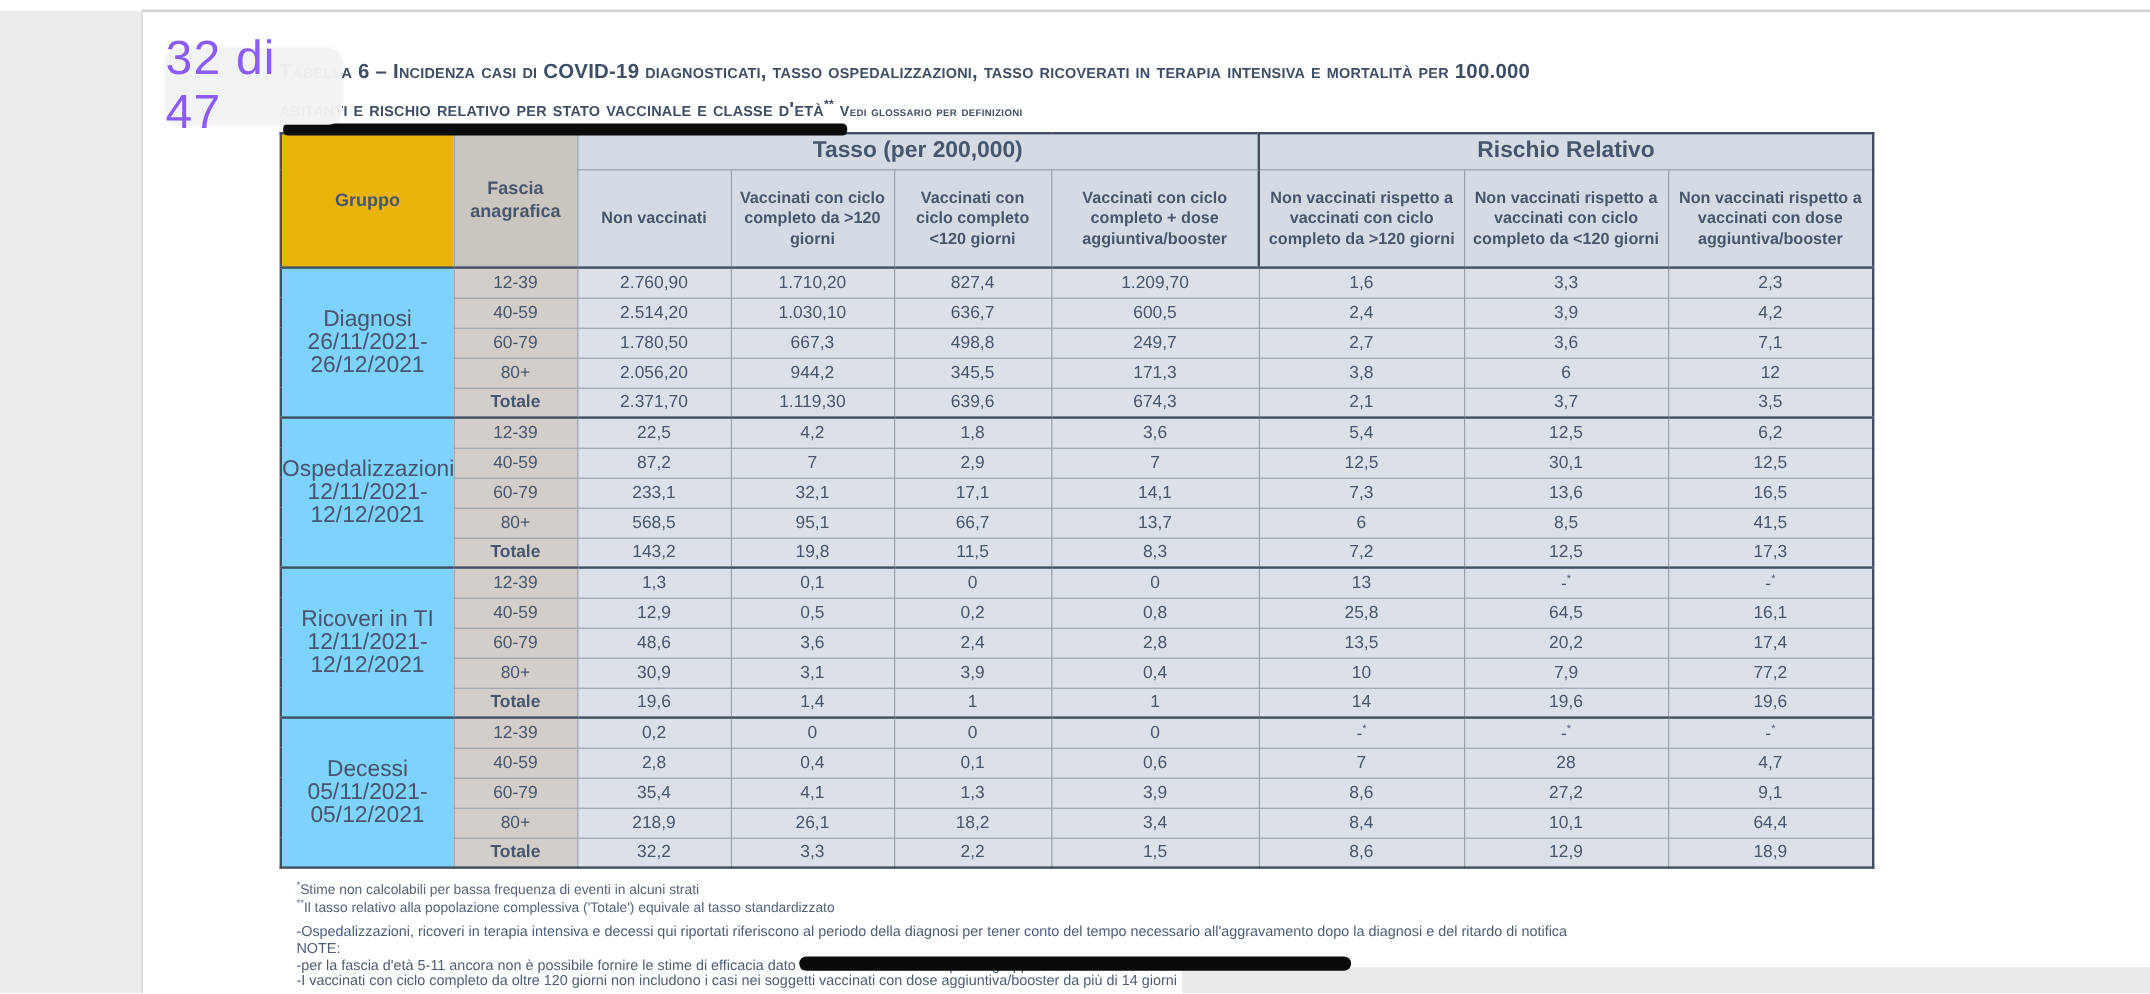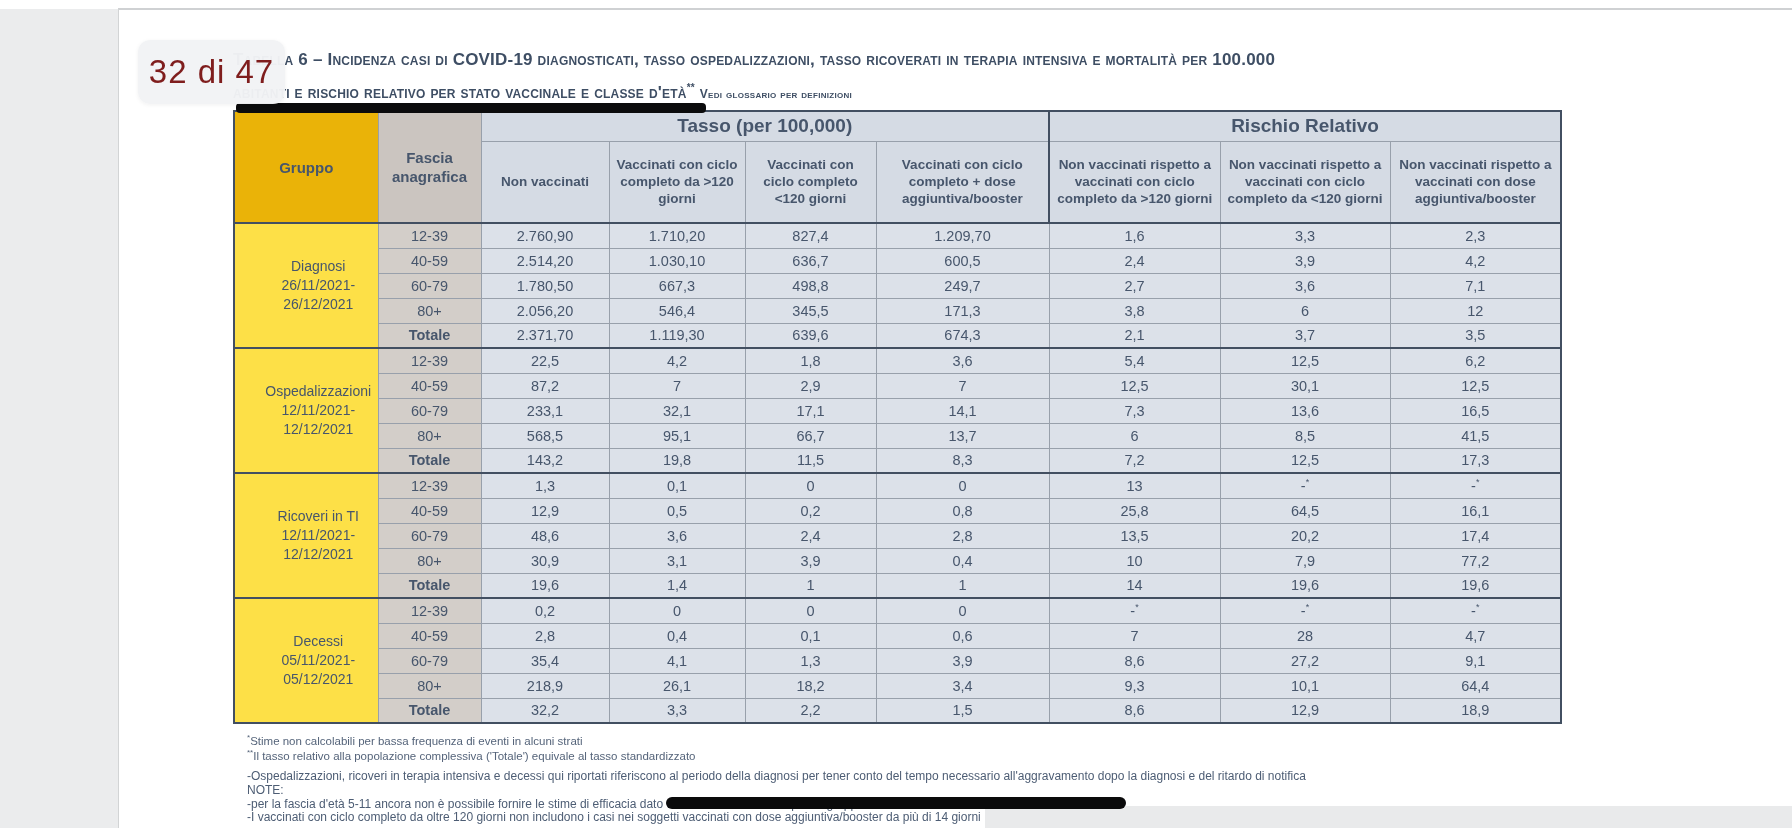--- a/index.html
+++ b/index.html
@@ -15,21 +15,21 @@
   }
   *{margin:0;padding:0;box-sizing:border-box;}
   html,body{width:1792px;height:828px;background:#fff;font-family:"Liberation Sans",sans-serif;}
   .screen{position:relative;width:1792px;height:828px;overflow:hidden;background:#fff;}
 
   
   .page-top-line{position:absolute;left:118px;right:0;top:8px;height:2px;background:#cfd1d3;}
   .viewer-strip{position:absolute;left:0;top:9px;width:119px;height:819px;background:var(--viewer);border-right:1px solid #d2d4d5;}
   .page-badge{position:absolute;left:138px;top:40px;width:147px;height:64px;background:rgba(242,243,245,.97);
     border-radius:12px;box-shadow:0 1px 4px rgba(0,0,0,.06);display:flex;align-items:center;justify-content:center;z-index:30;}
-  .page-badge span{font-size:33px;color:#7f1d1d;letter-spacing:1px;}
+  .page-badge span{font-size:40px;color:#8b5cf6;letter-spacing:1px;}
 
   
   .title{position:absolute;left:233px;top:46px;width:1190px;color:#3e4e64;font-weight:bold;
     font-variant:small-caps;font-size:17px;line-height:28px;letter-spacing:.2px;}
   .t-line{display:block;white-space:nowrap;}
   .t-sup{font-size:10px;vertical-align:super;}
   .t-gloss{font-size:12px;font-weight:bold;letter-spacing:.3px;}
 
   
   .streak-top{position:absolute;left:236px;top:103px;width:470px;height:10px;background:#0b0b0c;border-radius:4px;z-index:6;}
@@ -44,21 +44,21 @@
   .hf{background:var(--taupe-h);font-size:15px;font-weight:bold;line-height:19px;border-right:1px solid var(--dark);}
   .band{background:var(--band);font-size:19px;font-weight:600;height:30px;border-bottom:1px solid var(--dark);}
   .band.bl,.sub.bl,.dl{border-left:2px solid var(--dark);}
   .sub{background:var(--band);font-size:13.5px;font-weight:bold;line-height:17px;padding:4px 5px;height:82px;}
   thead tr:last-child th, .hg, .hf{border-bottom:2px solid var(--dark);}
 
   tbody td{height:25px;font-size:14.5px;}
   .data-row td{border-top:1px solid var(--rowline);}
   .block-start td{border-top:2px solid var(--dark);}
   .totale-row td{border-top:1px solid #5b6675;font-weight:normal;}
-  .group-cell{background:#fde047;font-size:14px;line-height:19px;border-right:1px solid var(--dark);padding-left:24px;}
+  .group-cell{background:#7dd3fc;font-size:19px;line-height:19px;border-right:1px solid var(--dark);}
   .fascia-cell{background:var(--taupe);border-right:1px solid var(--dark);font-size:14.5px;}
   .totale-row .fascia-cell{font-weight:bold;}
   .num-cell{background:var(--cell);}
   .num-cell sup{font-size:9px;}
 
   
   .fn{position:absolute;left:247px;color:#55647a;font-size:11.5px;line-height:14px;}
   .fn sup{font-size:8px;}
   .fn1{top:731px;}
   .fn2{top:746px;}
@@ -86,21 +86,21 @@
         <col style="width:131px">
         <col style="width:173px">
       <col style="width:171px">
         <col style="width:170px">
         <col style="width:171px">
     </colgroup>
     <thead>
       <tr>
         <th class="hg" rowspan="2">Gruppo</th>
         <th class="hf" rowspan="2">Fascia anagrafica</th>
-        <th class="band" colspan="4">Tasso (per 100,000)</th>
+        <th class="band" colspan="4">Tasso (per 200,000)</th>
         <th class="band bl" colspan="3">Rischio Relativo</th>
       </tr>
       <tr>
         <th class="sub">Non vaccinati</th>
         <th class="sub">Vaccinati con ciclo completo da &gt;120 giorni</th>
         <th class="sub">Vaccinati con ciclo completo &lt;120 giorni</th>
         <th class="sub">Vaccinati con ciclo completo + dose aggiuntiva/booster</th>
         <th class="sub bl">Non vaccinati rispetto a vaccinati con ciclo completo da &gt;120 giorni</th>
         <th class="sub">Non vaccinati rispetto a vaccinati con ciclo completo da &lt;120 giorni</th>
         <th class="sub">Non vaccinati rispetto a vaccinati con dose aggiuntiva/booster</th>
@@ -134,21 +134,21 @@
           <td class="num-cell">667,3</td>
           <td class="num-cell">498,8</td>
           <td class="num-cell">249,7</td>
           <td class="num-cell dl">2,7</td>
           <td class="num-cell">3,6</td>
           <td class="num-cell">7,1</td>
         </tr>
         <tr class="data-row">
           <td class="fascia-cell">80+</td>
           <td class="num-cell">2.056,20</td>
-          <td class="num-cell">546,4</td>
+          <td class="num-cell">944,2</td>
           <td class="num-cell">345,5</td>
           <td class="num-cell">171,3</td>
           <td class="num-cell dl">3,8</td>
           <td class="num-cell">6</td>
           <td class="num-cell">12</td>
         </tr>
         <tr class="totale-row">
           <td class="fascia-cell">Totale</td>
           <td class="num-cell">2.371,70</td>
           <td class="num-cell">1.119,30</td>
@@ -290,21 +290,21 @@
           <td class="num-cell dl">8,6</td>
           <td class="num-cell">27,2</td>
           <td class="num-cell">9,1</td>
         </tr>
         <tr class="data-row">
           <td class="fascia-cell">80+</td>
           <td class="num-cell">218,9</td>
           <td class="num-cell">26,1</td>
           <td class="num-cell">18,2</td>
           <td class="num-cell">3,4</td>
-          <td class="num-cell dl">9,3</td>
+          <td class="num-cell dl">8,4</td>
           <td class="num-cell">10,1</td>
           <td class="num-cell">64,4</td>
         </tr>
         <tr class="totale-row">
           <td class="fascia-cell">Totale</td>
           <td class="num-cell">32,2</td>
           <td class="num-cell">3,3</td>
           <td class="num-cell">2,2</td>
           <td class="num-cell">1,5</td>
           <td class="num-cell dl">8,6</td>

